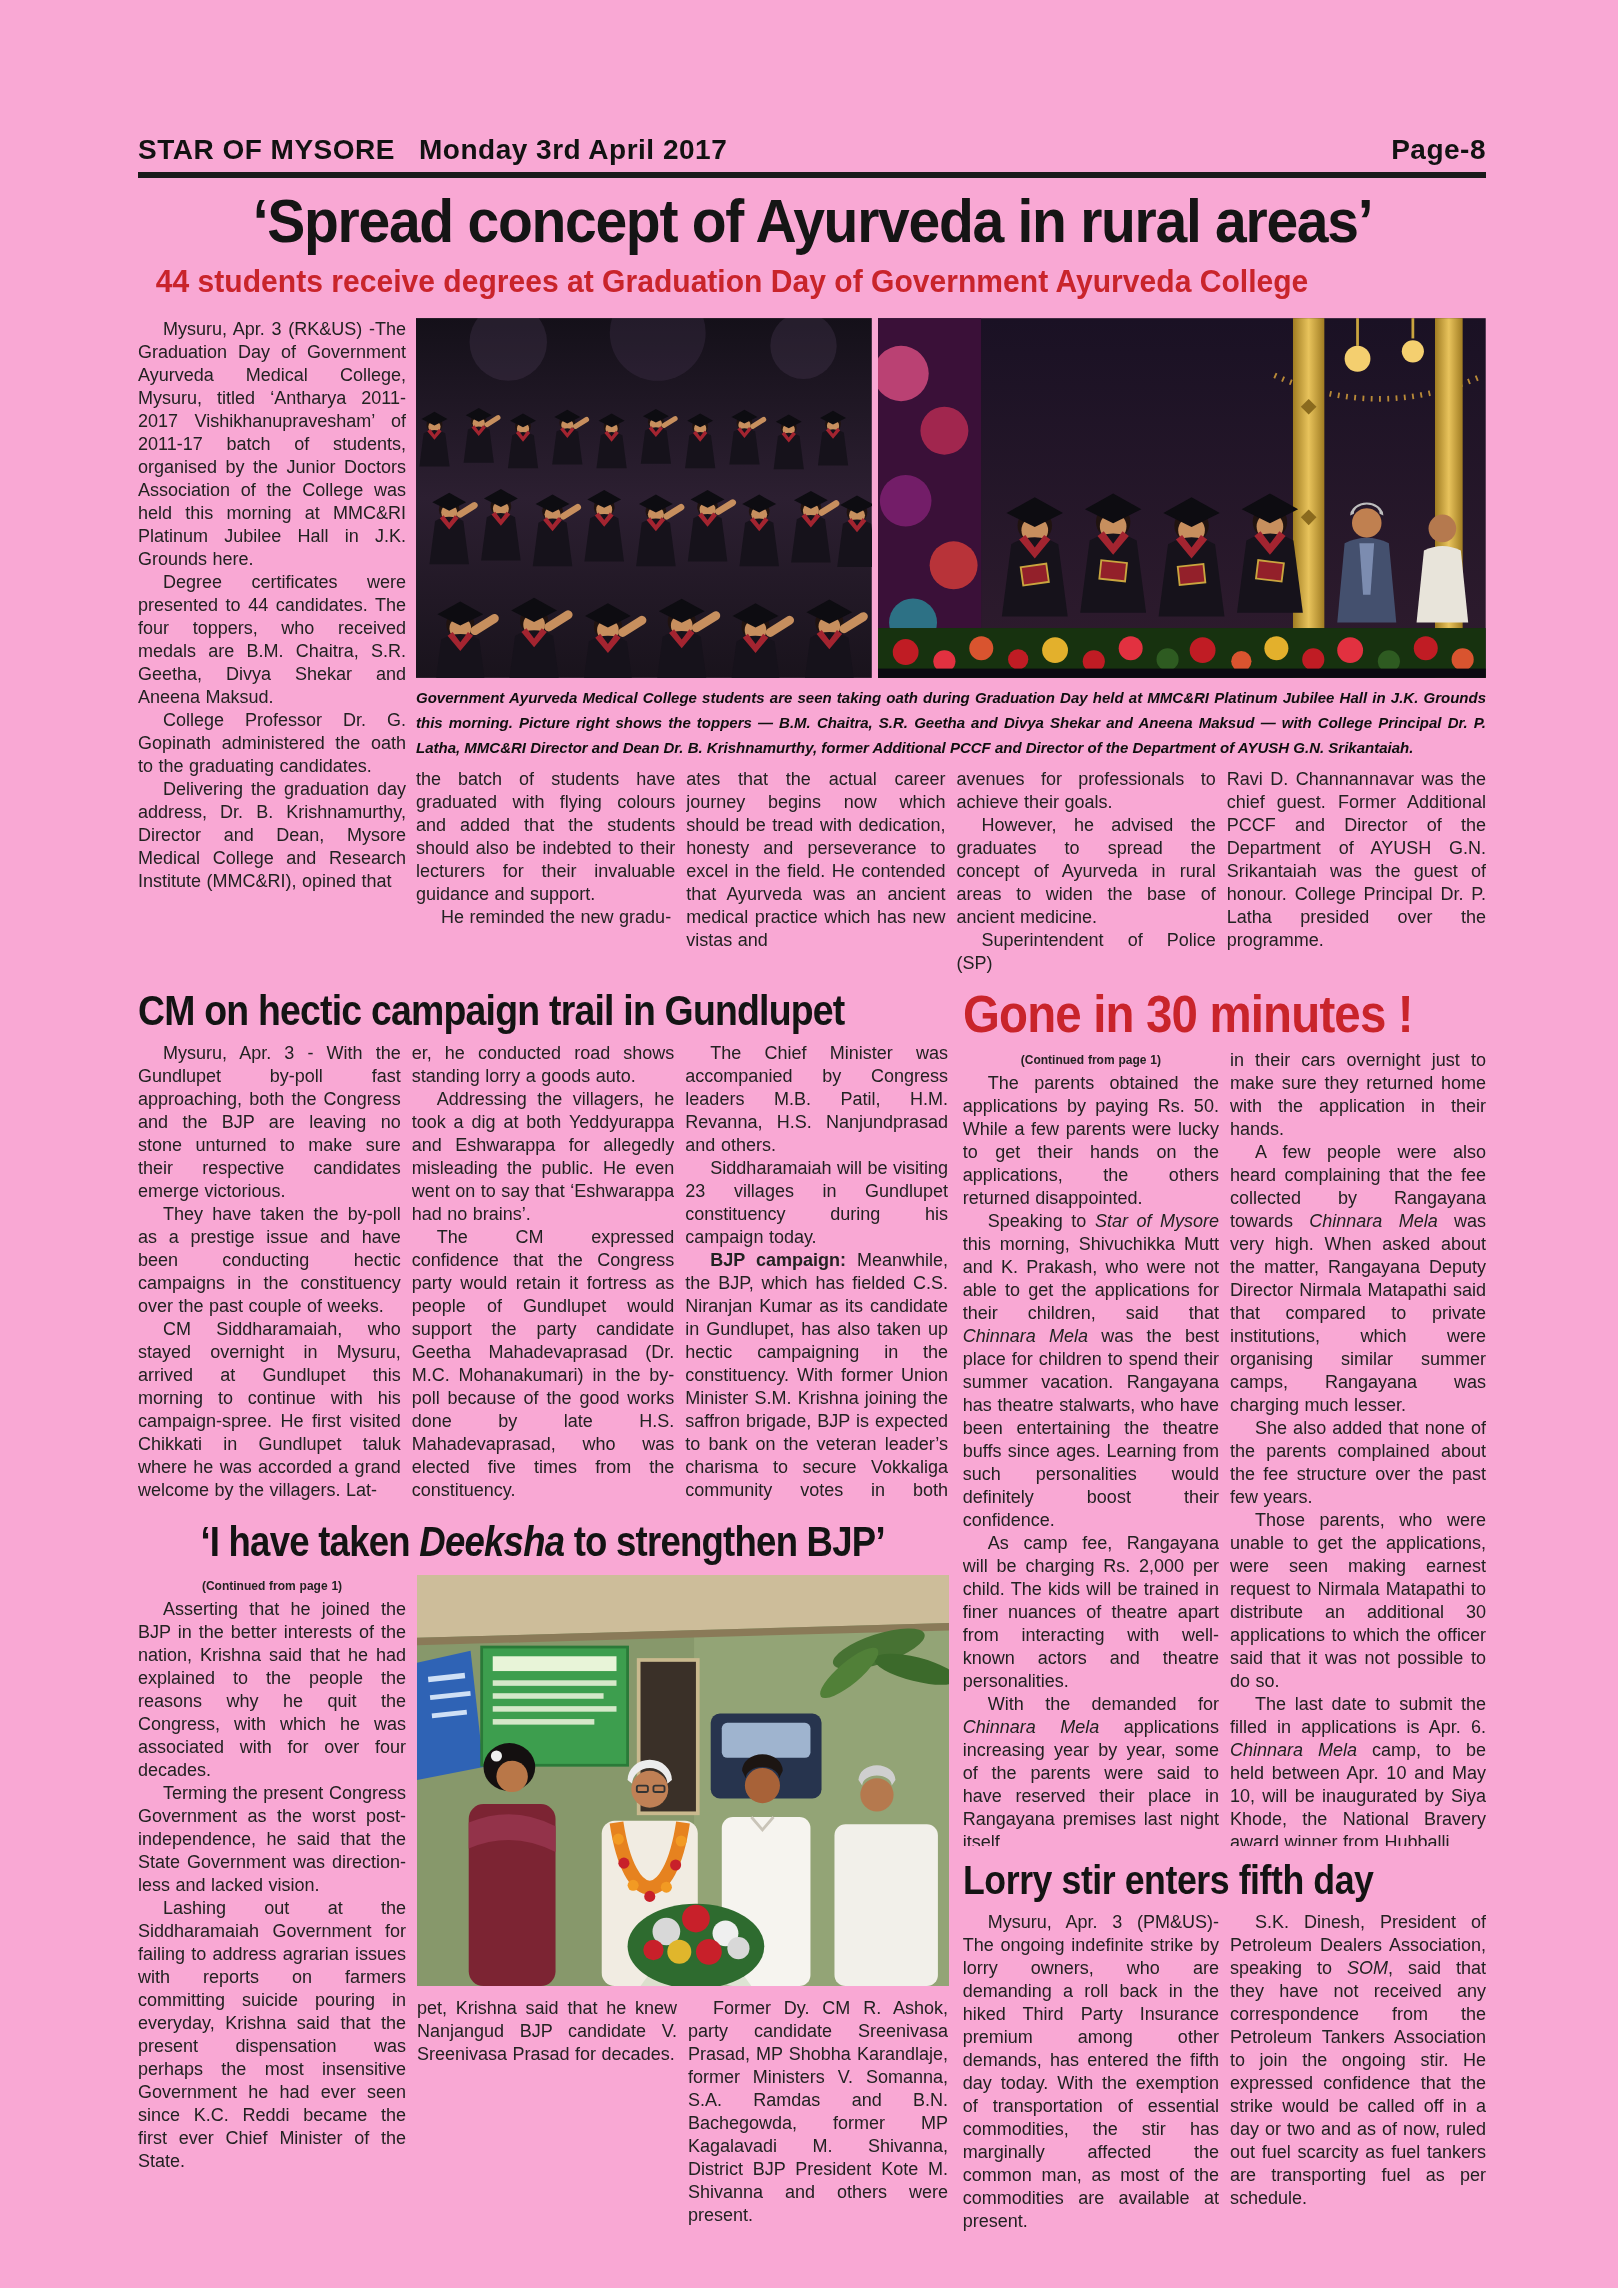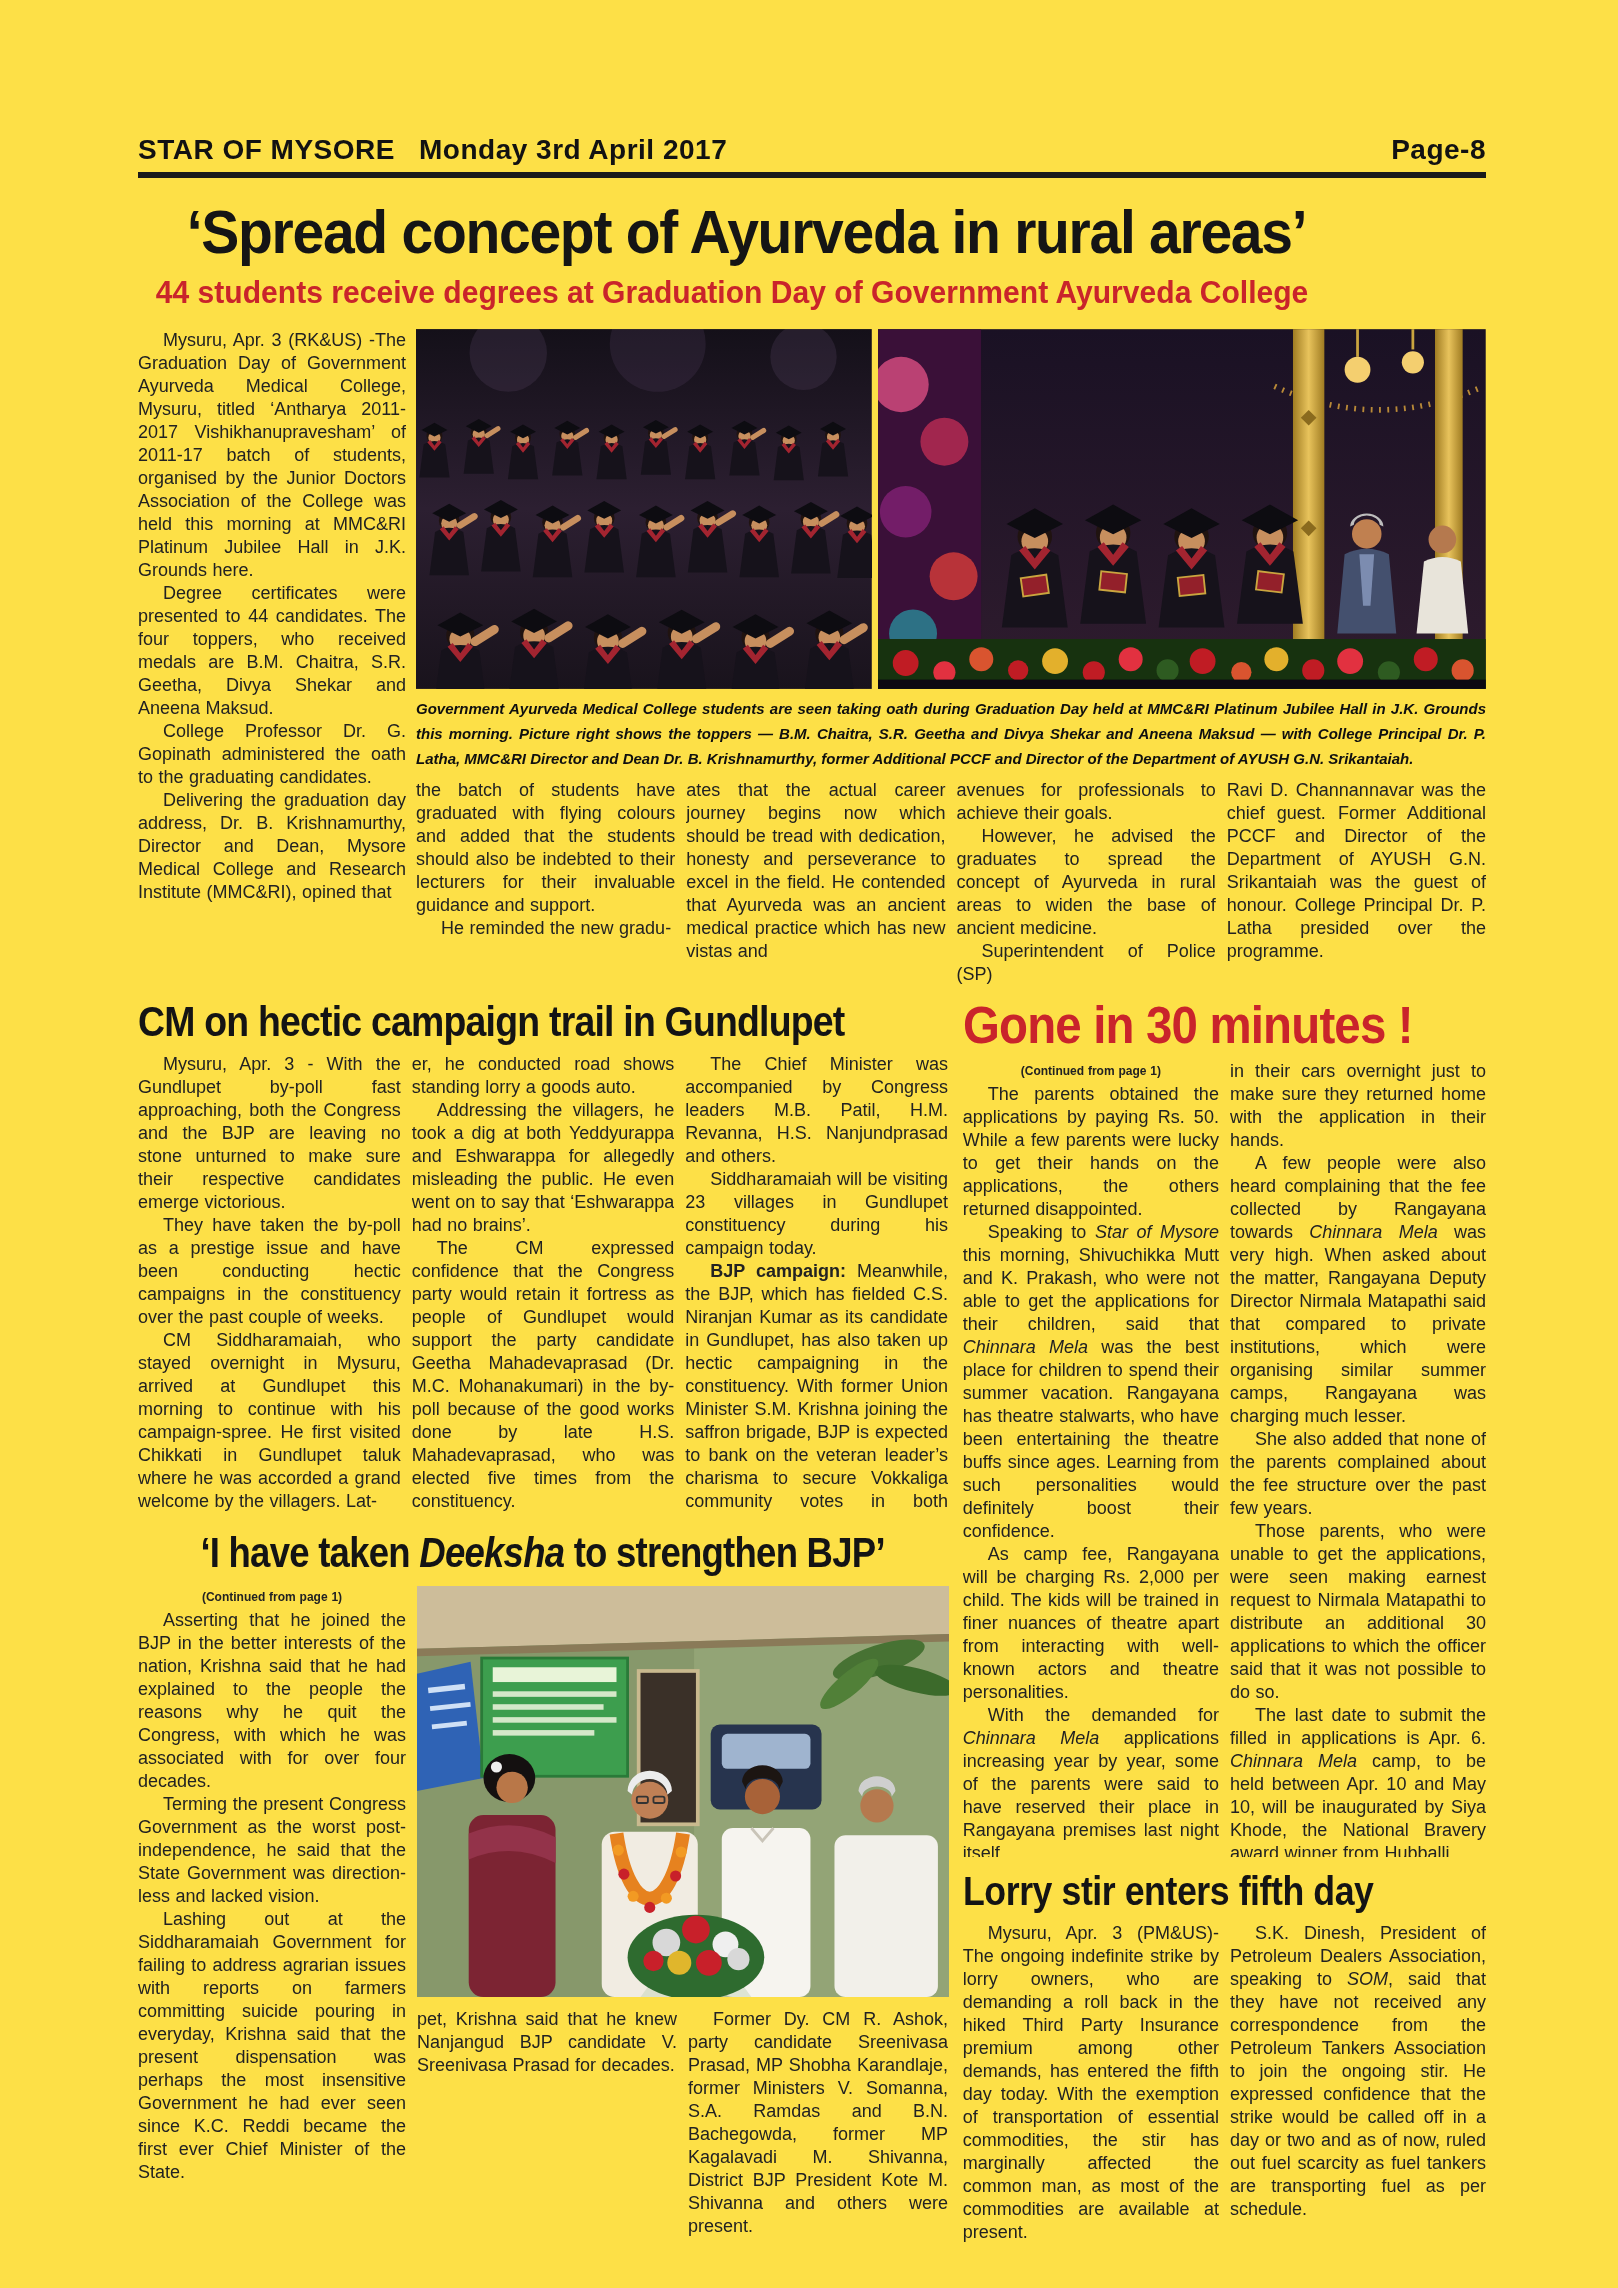--- a/index.html
+++ b/index.html
@@ -1,28 +1,28 @@
 <!DOCTYPE html>
 <html style="--red: #c9242b;font-size:14.8px"><head>
 <meta charset="utf-8">
 <style>
   *{margin:0;padding:0;box-sizing:border-box}
   :root{--red:#c9242b;--ink:#1b1b1b}
   html,body{background:#e9e9e9}
   body{font-family:"Liberation Sans","DejaVu Sans",sans-serif}
-  .page{width:1619px;height:2289px;background:#fde047;position:relative;overflow:hidden;
+  .page{width:1619px;height:2289px;background:#f9a8d4;position:relative;overflow:hidden;
         padding:131px 133px 0 138px;color:#1d1d1d}
   
   .masthead{position:relative;height:35px;font-weight:bold;font-size:28px;color:#121212;letter-spacing:0.5px}
   .masthead .paper{position:absolute;left:0;bottom:0}
   .masthead .date{position:absolute;left:281px;bottom:0}
   .masthead .pageno{position:absolute;right:0;bottom:0}
   .rule{height:6.5px;background:#1a1a1a;margin-top:5.5px}
   
-  .lead-h{margin-top:18px;height:79px}
+  .lead-h{text-align:center;margin-top:7px;height:79px}
   .lead-h .squeeze{display:inline-block;transform:scaleX(.92);transform-origin:center;white-space:nowrap;
                    font-weight:bold;font-size:62px;letter-spacing:-1.4px;color:#151515}
   .lead-sub{margin-top:0;height:41px}
   .lead-sub .squeeze{display:inline-block;transform:scaleX(.97);transform-origin:center;white-space:nowrap;
                      font-weight:bold;font-size:31px;color:var(--red)}
   h2{line-height:1.05}
   h2 .squeeze{display:inline-block;white-space:nowrap;font-weight:bold;color:#141414}
   
   .bodytext{font-size:18px;line-height:23px;text-align:justify;color:#222;
             word-spacing:0.5px}

